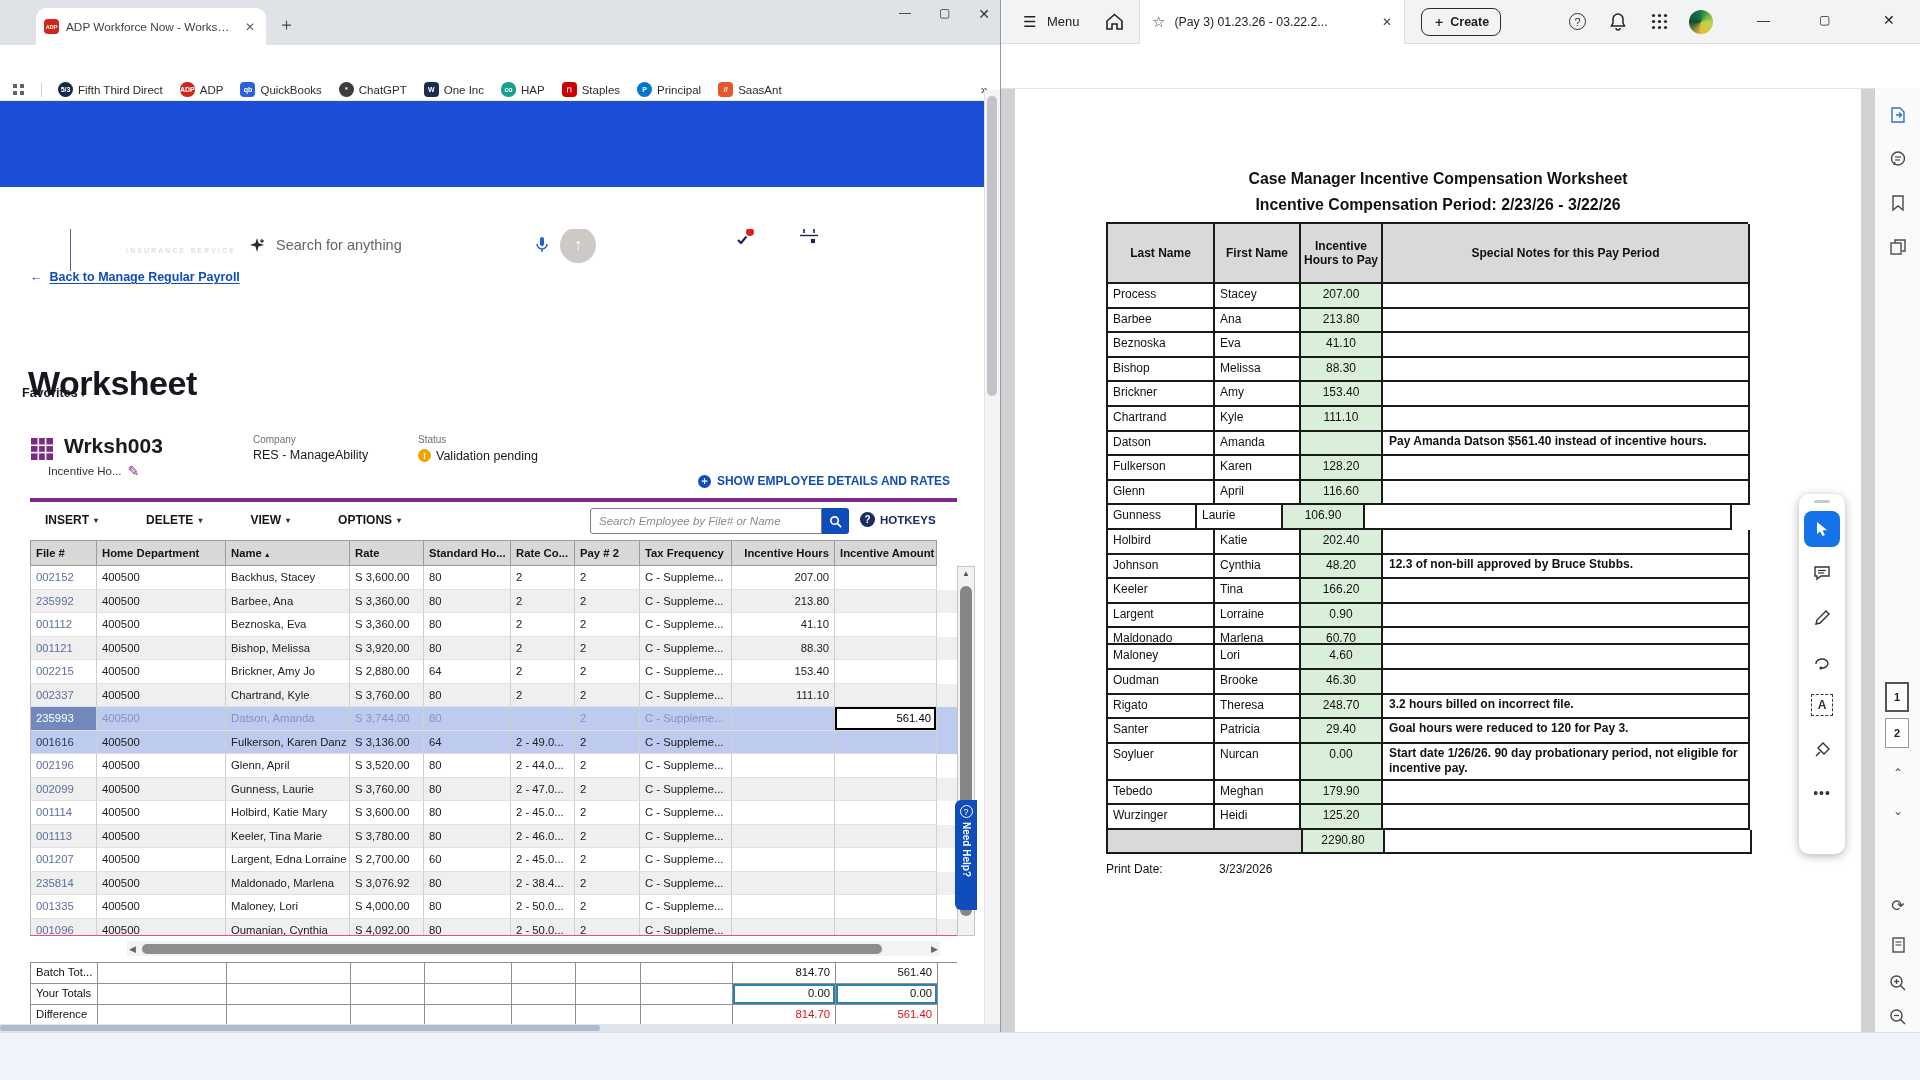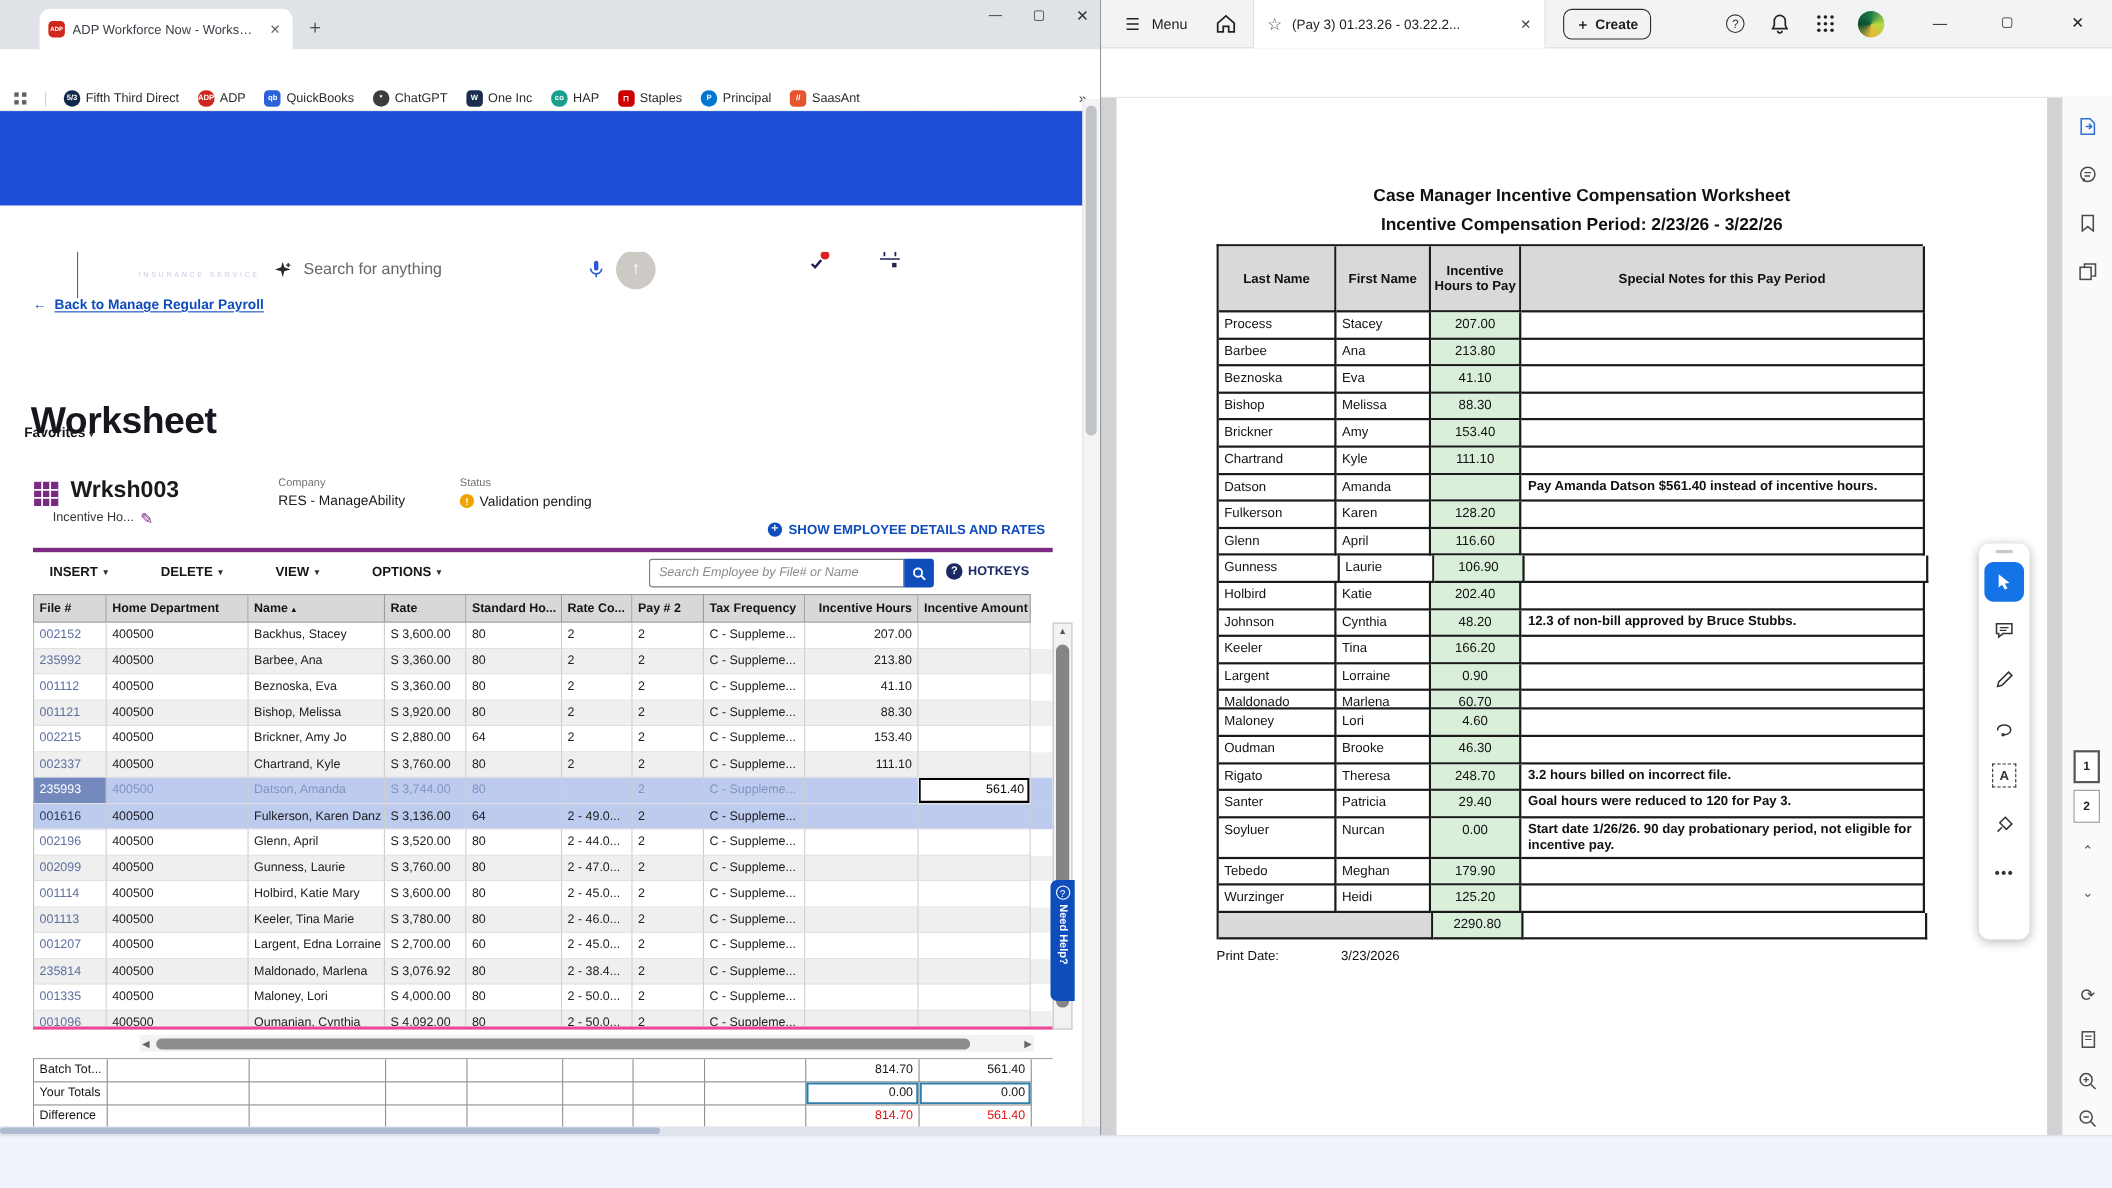--- a/index.html
+++ b/index.html
@@ -67,21 +67,21 @@
   .grow { display:flex; height:23.5px; background:#fff; }
   .grow.alt { background:#efefef; }
   .grow > div { border-right:1px solid #cfcfcf; border-bottom:1px solid #e0e0e0; font-size:11.3px; color:#202020; padding:0 5px; line-height:22.5px; white-space:nowrap; overflow:hidden; }
   .grow > div:first-child { border-left:1px solid #bdbdbd; color:#5d6f9f; }
   .grow.hl { background:#bccbee; }
   .grow.hl.muted > div { color:#8593c2; }
   .grow.hl.muted > div:first-child { background:#7389bd; color:#fff; }
   .grow.hl:not(.muted) > div:first-child { background:#bccbee; color:#2a3a6b; }
   .num { text-align:right; }
   .selcell { background:#fff !important; color:#000 !important; box-shadow:inset 0 0 0 2px #000; }
-  .partialwrap { height:17px; overflow:hidden; border-bottom:3px solid #ec4899; }
+  .partialwrap { height:17px; overflow:hidden; border-bottom:1px solid #ec4899; }
   .vscroll { left:957px; top:566px; width:18px; height:370px; background:#f2f2f2; border:1px solid #c4c4c4; }
   .vthumb { left:960px; top:586px; width:12px; height:330px; background:#858585; border-radius:6px; }
   .hscroll { left:127px; top:941px; width:813px; height:15px; background:#f3f3f3; display:flex; align-items:center; }
   .hthumb { left:142px; top:944px; width:740px; height:10px; background:#8d8d8d; border-radius:5px; }
   .totals { left:30px; top:962px; width:927px; border-top:1px solid #8f8f8f; border-left:1px solid #8f8f8f; }
   .trow { display:flex; height:21px; background:#fff; }
   .trow > div { border-right:1px solid #8f8f8f; border-bottom:1px solid #8f8f8f; font-size:11.3px; color:#141414; padding:0 5px; line-height:19px; white-space:nowrap; overflow:hidden; }
   .yourcell { box-shadow:inset 0 0 0 2px #2f7fad; }
   .redval { color:#e01212 !important; }
   .needhelp { left:955px; top:800px; width:22px; height:110px; background:#0f4dbc; border-radius:6px 0 0 6px; display:flex; flex-direction:column; align-items:center; padding-top:5px; gap:4px; }
@@ -764,21 +764,21 @@
           <div class="pdf-hours" style="width: 82px; flex: 0 0 auto;">128.20</div>
           <div class="pdf-note" style="width: 367px; flex: 0 0 auto;"></div>
         </div>
         <div class="pdfrow" style="height: 24.6px;">
           <div class="pdf-name" style="width: 107px; flex: 0 0 auto;">Glenn</div>
           <div class="pdf-name" style="width: 86px; flex: 0 0 auto;">April</div>
           <div class="pdf-hours" style="width: 82px; flex: 0 0 auto;">116.60</div>
           <div class="pdf-note" style="width: 367px; flex: 0 0 auto;"></div>
         </div>
         <div class="pdfrow" style="height: 24.6px;">
-          <div class="pdf-name" style="width: 110px; flex: 0 0 auto;">Gunness</div>
+          <div class="pdf-name" style="width: 89px; flex: 0 0 auto;">Gunness</div>
           <div class="pdf-name" style="width: 86px; flex: 0 0 auto;">Laurie</div>
           <div class="pdf-hours" style="width: 82px; flex: 0 0 auto;">106.90</div>
           <div class="pdf-note" style="width: 367px; flex: 0 0 auto;"></div>
         </div>
         <div class="pdfrow" style="height: 24.6px;">
           <div class="pdf-name" style="width: 107px; flex: 0 0 auto;">Holbird</div>
           <div class="pdf-name" style="width: 86px; flex: 0 0 auto;">Katie</div>
           <div class="pdf-hours" style="width: 82px; flex: 0 0 auto;">202.40</div>
           <div class="pdf-note" style="width: 367px; flex: 0 0 auto;"></div>
         </div>

